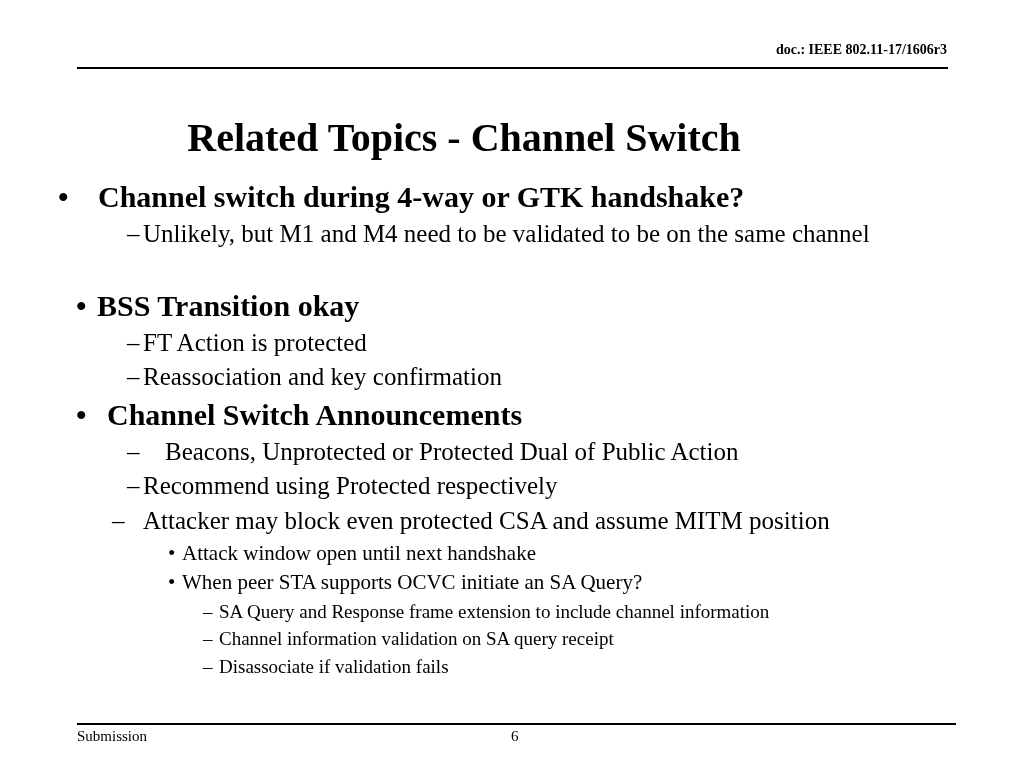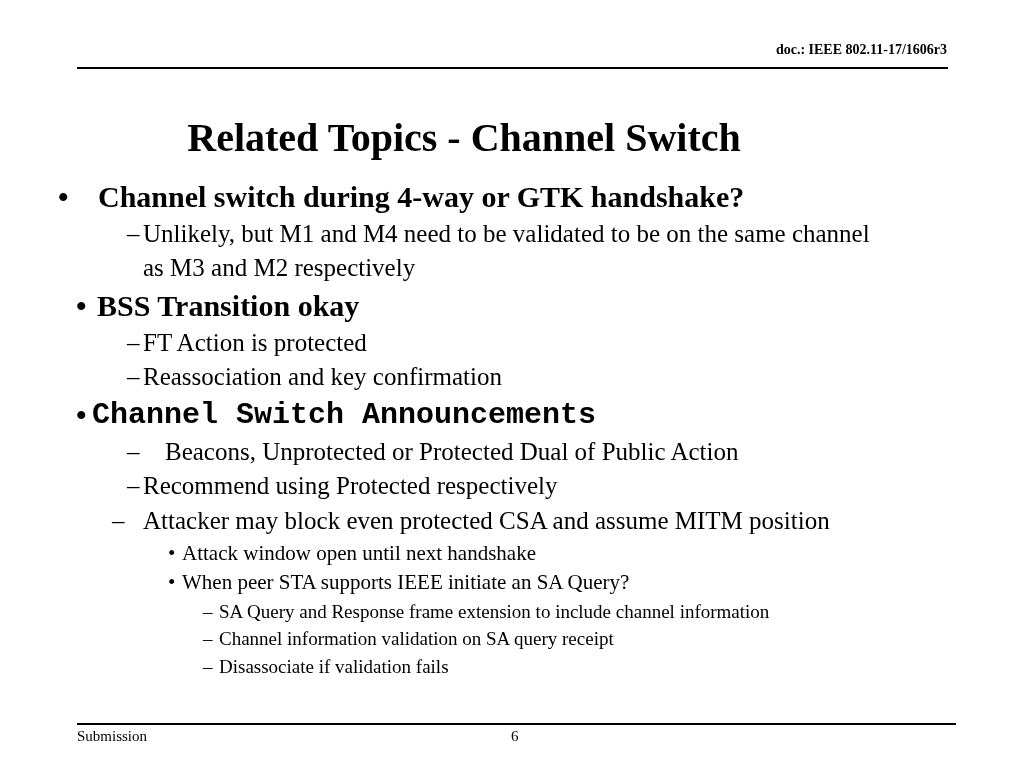--- a/index.html
+++ b/index.html
@@ -31,59 +31,58 @@
   <div class="title">Related Topics - Channel Switch</div>
 
   <div class="line l1-big" style="left:58px; top:180px;">
     <span class="marker" style="left:0; top:0;">•</span>
     <span style="position:absolute; left:40px; top:0;">Channel switch during 4-way or GTK handshake?</span>
   </div>
   <div class="line l2" style="left:127px; top:219px;">
     <span class="marker" style="left:0; top:0;">–</span>
     <span style="position:absolute; left:16px; top:0;">Unlikely, but M1 and M4 need to be validated to be on the same channel</span>
   </div>
-  <div class="line l2" style="left:143px; top:253px;">as M3 and M2 respectively</div>
 
   <div class="line l1-big" style="left:76px; top:289px;">
     <span class="marker" style="left:0; top:0;">•</span>
     <span style="position:absolute; left:21px; top:0;">BSS Transition okay</span>
   </div>
   <div class="line l2" style="left:127px; top:328px;">
     <span class="marker" style="left:0; top:0;">–</span>
     <span style="position:absolute; left:16px; top:0;">FT Action is protected</span>
   </div>
   <div class="line l2" style="left:127px; top:362px;">
     <span class="marker" style="left:0; top:0;">–</span>
     <span style="position:absolute; left:16px; top:0;">Reassociation and key confirmation</span>
   </div>
 
   <div class="line l1-big" style="left:76px; top:398px;">
     <span class="marker" style="left:0; top:0;">•</span>
-    <span style="position:absolute; left:16px; top:0;font-family:Liberation Mono, monospace;">Channel Switch Announcements</span>
+    <span style="position:absolute; left:31px; top:0;">Channel Switch Announcements</span>
   </div>
   <div class="line l2" style="left:127px; top:437px;">
     <span class="marker" style="left:0; top:0;">–</span>
     <span style="position:absolute; left:16px; top:0;margin-left:22px;">Beacons, Unprotected or Protected Dual of Public Action</span>
   </div>
   <div class="line l2" style="left:127px; top:471px;">
     <span class="marker" style="left:0; top:0;">–</span>
     <span style="position:absolute; left:16px; top:0;">Recommend using Protected respectively</span>
   </div>
   <div class="line l2" style="left:112px; top:506px;">
     <span class="marker" style="left:0; top:0;">–</span>
     <span style="position:absolute; left:31px; top:0;">Attacker may block even protected CSA and assume MITM position</span>
   </div>
 
   <div class="line l3" style="left:168px; top:540px;">
     <span class="marker" style="left:0; top:0;">•</span>
     <span style="position:absolute; left:14px; top:0;">Attack window open until next handshake</span>
   </div>
   <div class="line l3" style="left:168px; top:569px;">
     <span class="marker" style="left:0; top:0;">•</span>
-    <span style="position:absolute; left:14px; top:0;">When peer STA supports IEEE initiate an SA Query?</span>
+    <span style="position:absolute; left:14px; top:0;">When peer STA supports OCVC initiate an SA Query?</span>
   </div>
 
   <div class="line l4" style="left:203px; top:600px;">
     <span class="marker" style="left:0; top:0;">–</span>
     <span style="position:absolute; left:16px; top:0;">SA Query and Response frame extension to include channel information</span>
   </div>
   <div class="line l4" style="left:203px; top:627px;">
     <span class="marker" style="left:0; top:0;">–</span>
     <span style="position:absolute; left:16px; top:0;">Channel information validation on SA query receipt</span>
   </div>

